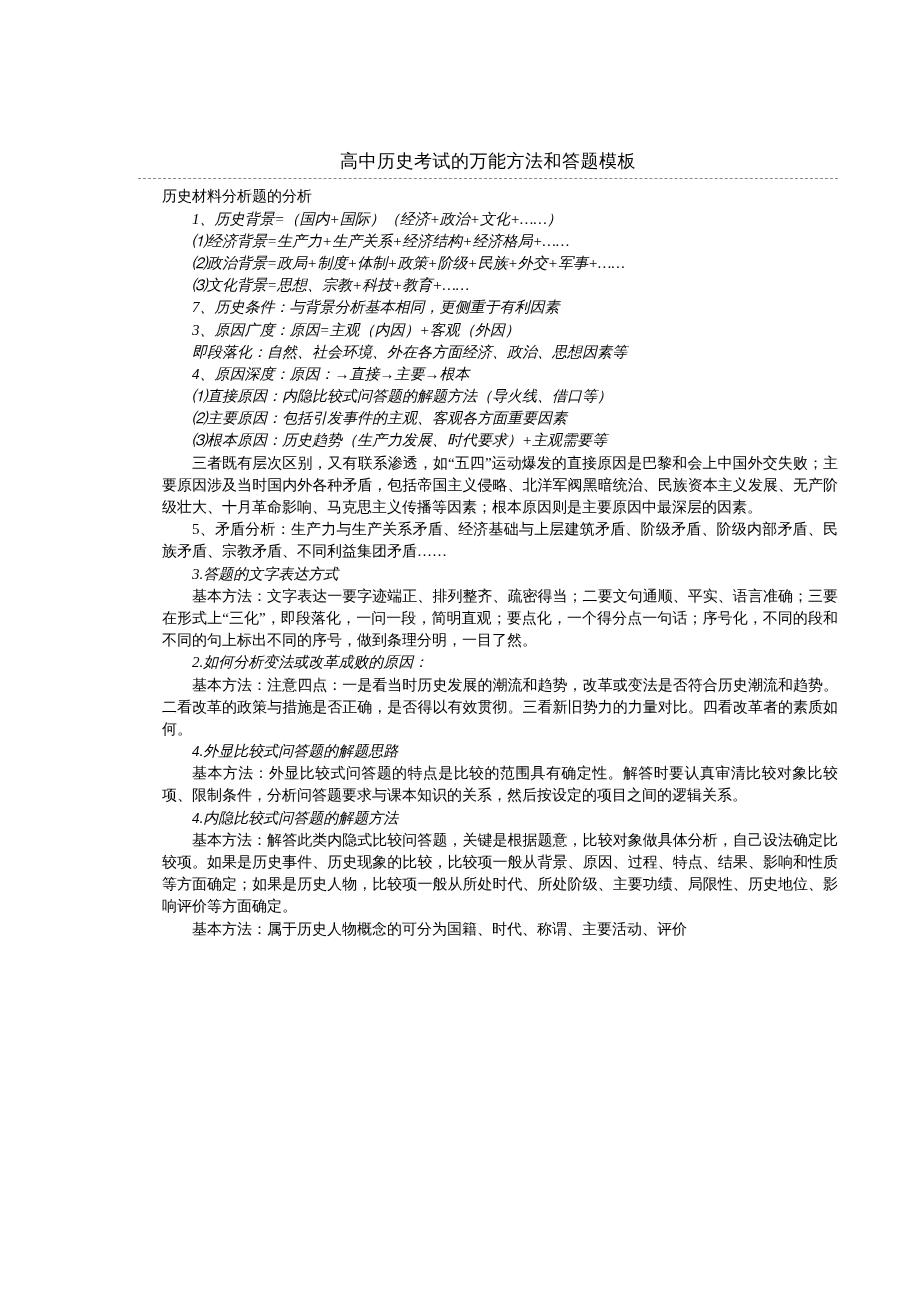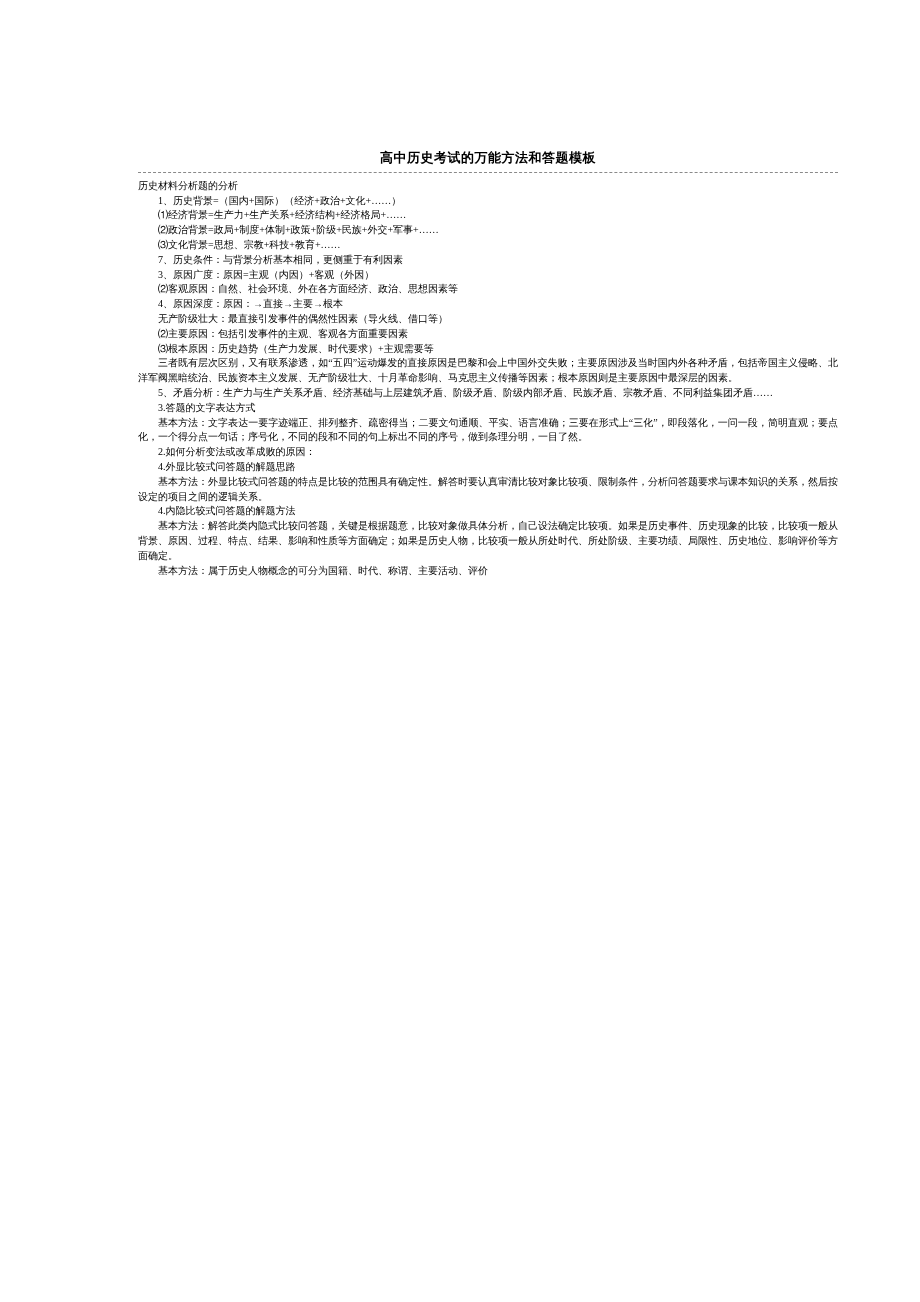--- a/index.html
+++ b/index.html
@@ -15,42 +15,44 @@
   }
   .page {
     position: relative;
     width: 920px;
     height: 1302px;
     box-sizing: border-box;
     padding: 150px 82px 0 138px;
   }
   .doc-title {
     text-align: center;
-    font-size: 13px;
-    font-weight: bold;
+    font-size: 18px;
+    font-weight: normal;
     letter-spacing: 0.5px;
     margin: 0 0 5px 0;
     line-height: 1.3;
   }
   .title-rule {
     border: 0;
     border-top: 1px dashed #8a8a8a;
     margin: 0 0 6px 0;
     height: 0;
   }
   .body-text {
-    font-size: 10px;
+    font-size: 15px;
     line-height: 1.48;
     text-align: justify;
     text-justify: inter-ideograph;
+    margin-left: 24px;
   }
   p.indent1 {
     margin: 0;
     padding: 0;
     text-indent: 2em;
+    font-style: italic;
   }
   p.hang {
     margin: 0;
     padding: 0;
     text-indent: 2em;
   }
   p.flat {
     margin: 0;
     padding: 0;
     text-indent: 0;
@@ -65,30 +67,31 @@
   <hr class="title-rule">
 
   <div class="body-text">
     <p class="flat">历史材料分析题的分析</p>
     <p class="indent1">1、历史背景=（国内+国际）（经济+政治+文化+……）</p>
     <p class="indent1">⑴经济背景=生产力+生产关系+经济结构+经济格局+……</p>
     <p class="indent1">⑵政治背景=政局+制度+体制+政策+阶级+民族+外交+军事+……</p>
     <p class="indent1">⑶文化背景=思想、宗教+科技+教育+……</p>
     <p class="indent1">7、历史条件：与背景分析基本相同，更侧重于有利因素</p>
     <p class="indent1">3、原因广度：原因=主观（内因）+客观（外因）</p>
-    <p class="indent1">⑵客观原因：自然、社会环境、外在各方面经济、政治、思想因素等</p>
+    <p class="indent1">即段落化：自然、社会环境、外在各方面经济、政治、思想因素等</p>
     <p class="indent1">4、原因深度：原因：→直接→主要→根本</p>
-    <p class="indent1">无产阶级壮大：最直接引发事件的偶然性因素（导火线、借口等）</p>
+    <p class="indent1">⑴直接原因：内隐比较式问答题的解题方法（导火线、借口等）</p>
     <p class="indent1">⑵主要原因：包括引发事件的主观、客观各方面重要因素</p>
     <p class="indent1">⑶根本原因：历史趋势（生产力发展、时代要求）+主观需要等</p>
     <p class="hang">三者既有层次区别，又有联系渗透，如“五四”运动爆发的直接原因是巴黎和会上中国外交失败；主要原因涉及当时国内外各种矛盾，包括帝国主义侵略、北洋军阀黑暗统治、民族资本主义发展、无产阶级壮大、十月革命影响、马克思主义传播等因素；根本原因则是主要原因中最深层的因素。</p>
     <p class="hang">5、矛盾分析：生产力与生产关系矛盾、经济基础与上层建筑矛盾、阶级矛盾、阶级内部矛盾、民族矛盾、宗教矛盾、不同利益集团矛盾……</p>
     <p class="indent1">3.答题的文字表达方式</p>
     <p class="hang">基本方法：文字表达一要字迹端正、排列整齐、疏密得当；二要文句通顺、平实、语言准确；三要在形式上“三化”，即段落化，一问一段，简明直观；要点化，一个得分点一句话；序号化，不同的段和不同的句上标出不同的序号，做到条理分明，一目了然。</p>
     <p class="indent1">2.如何分析变法或改革成败的原因：</p>
+    <p class="hang">基本方法：注意四点：一是看当时历史发展的潮流和趋势，改革或变法是否符合历史潮流和趋势。二看改革的政策与措施是否正确，是否得以有效贯彻。三看新旧势力的力量对比。四看改革者的素质如何。</p>
     <p class="indent1">4.外显比较式问答题的解题思路</p>
     <p class="hang">基本方法：外显比较式问答题的特点是比较的范围具有确定性。解答时要认真审清比较对象比较项、限制条件，分析问答题要求与课本知识的关系，然后按设定的项目之间的逻辑关系。</p>
     <p class="indent1">4.内隐比较式问答题的解题方法</p>
     <p class="hang">基本方法：解答此类内隐式比较问答题，关键是根据题意，比较对象做具体分析，自己设法确定比较项。如果是历史事件、历史现象的比较，比较项一般从背景、原因、过程、特点、结果、影响和性质等方面确定；如果是历史人物，比较项一般从所处时代、所处阶级、主要功绩、局限性、历史地位、影响评价等方面确定。</p>
     <p class="hang">基本方法：属于历史人物概念的可分为国籍、时代、称谓、主要活动、评价</p>
   </div>
 
 </div>
 
 </body></html>

